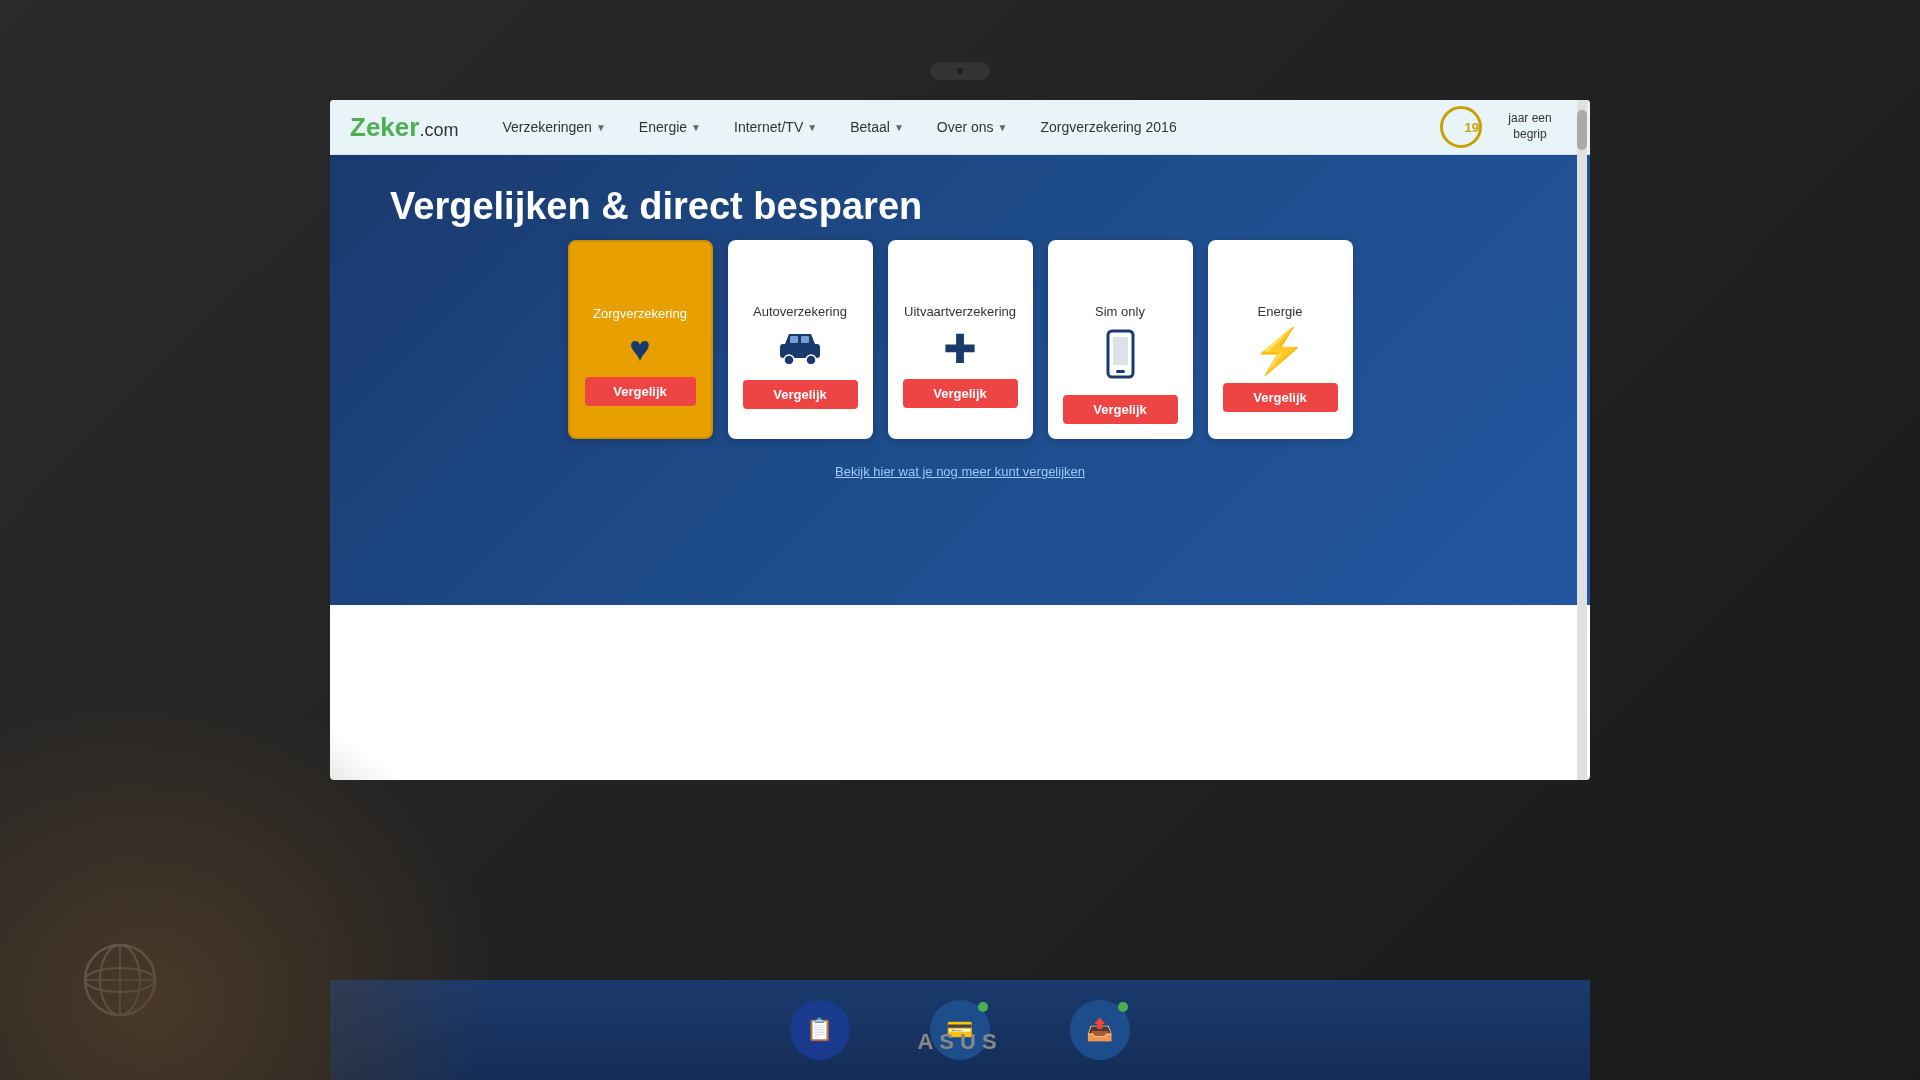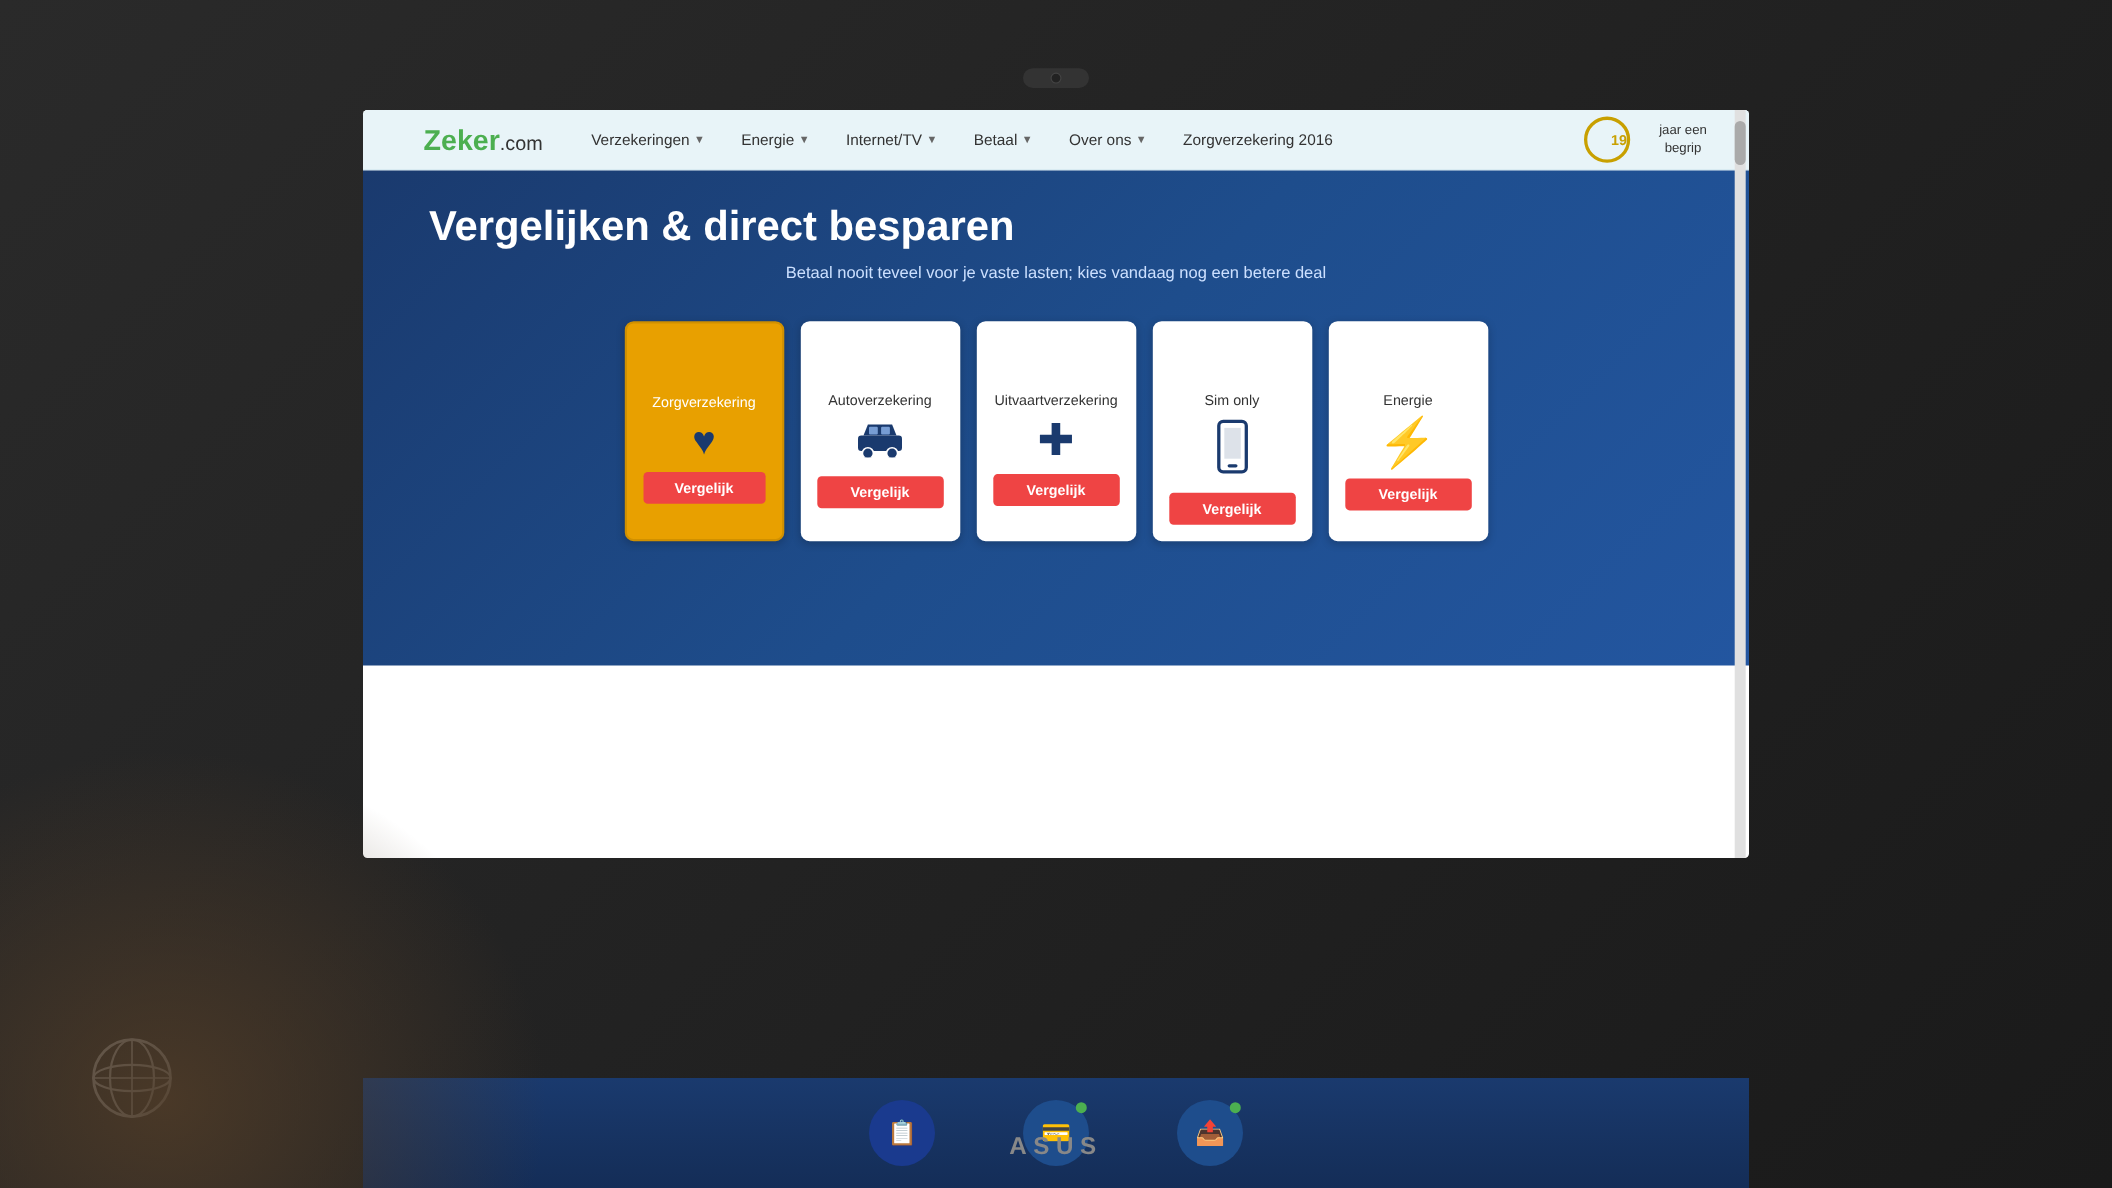--- a/index.html
+++ b/index.html
@@ -42,21 +42,20 @@
     }
 
     .nav-logo {
       margin-right: 30px;
     }
 
     .nav-logo .zeker {
       color: #4caf50;
       font-size: 26px;
       font-weight: bold;
-      margin-left: 35px;
     }
 
     .nav-logo .com {
       color: #333;
       font-size: 18px;
       text-align: right;
     }
 
     .nav-items {
       display: flex;
@@ -361,21 +360,20 @@
     <div class="nav-badge">
       <div class="badge-circle">
         <span>19</span>
       </div>
       <div class="badge-text">jaar een begrip</div>
     </div>
   </nav>
 
   <section class="hero">
     <h1 class="hero-title">Vergelijken &amp; direct besparen</h1>
-    <p class="hero-subtitle">Betaal nooit teveel voor je vaste lasten; kies vandaag nog een betere deal</p>
 
     <div class="cards-row">
 
       <div class="card active">
         <span class="card-label">Zorgverzekering</span>
         <div class="card-icon" style="font-size:36px; color:#1a3a6e;">♥</div>
         <button class="card-btn">Vergelijk</button>
       </div>
 
       <div class="card">
@@ -412,20 +410,21 @@
       </div>
 
       <div class="card">
         <span class="card-label">Energie</span>
         <div class="card-icon" style="color:#1a3a6e; font-size:44px;">⚡</div>
         <button class="card-btn">Vergelijk</button>
       </div>
 
     </div>
 
+    <div class="more-link">Bekijk hier wat je nog meer kunt vergelijken</div>
   </section>
 
   <div class="scrollbar">
     <div class="scrollbar-thumb"></div>
   </div>
 
 </div>
 
 <div class="taskbar-area">
   <div class="taskbar-icon active">

